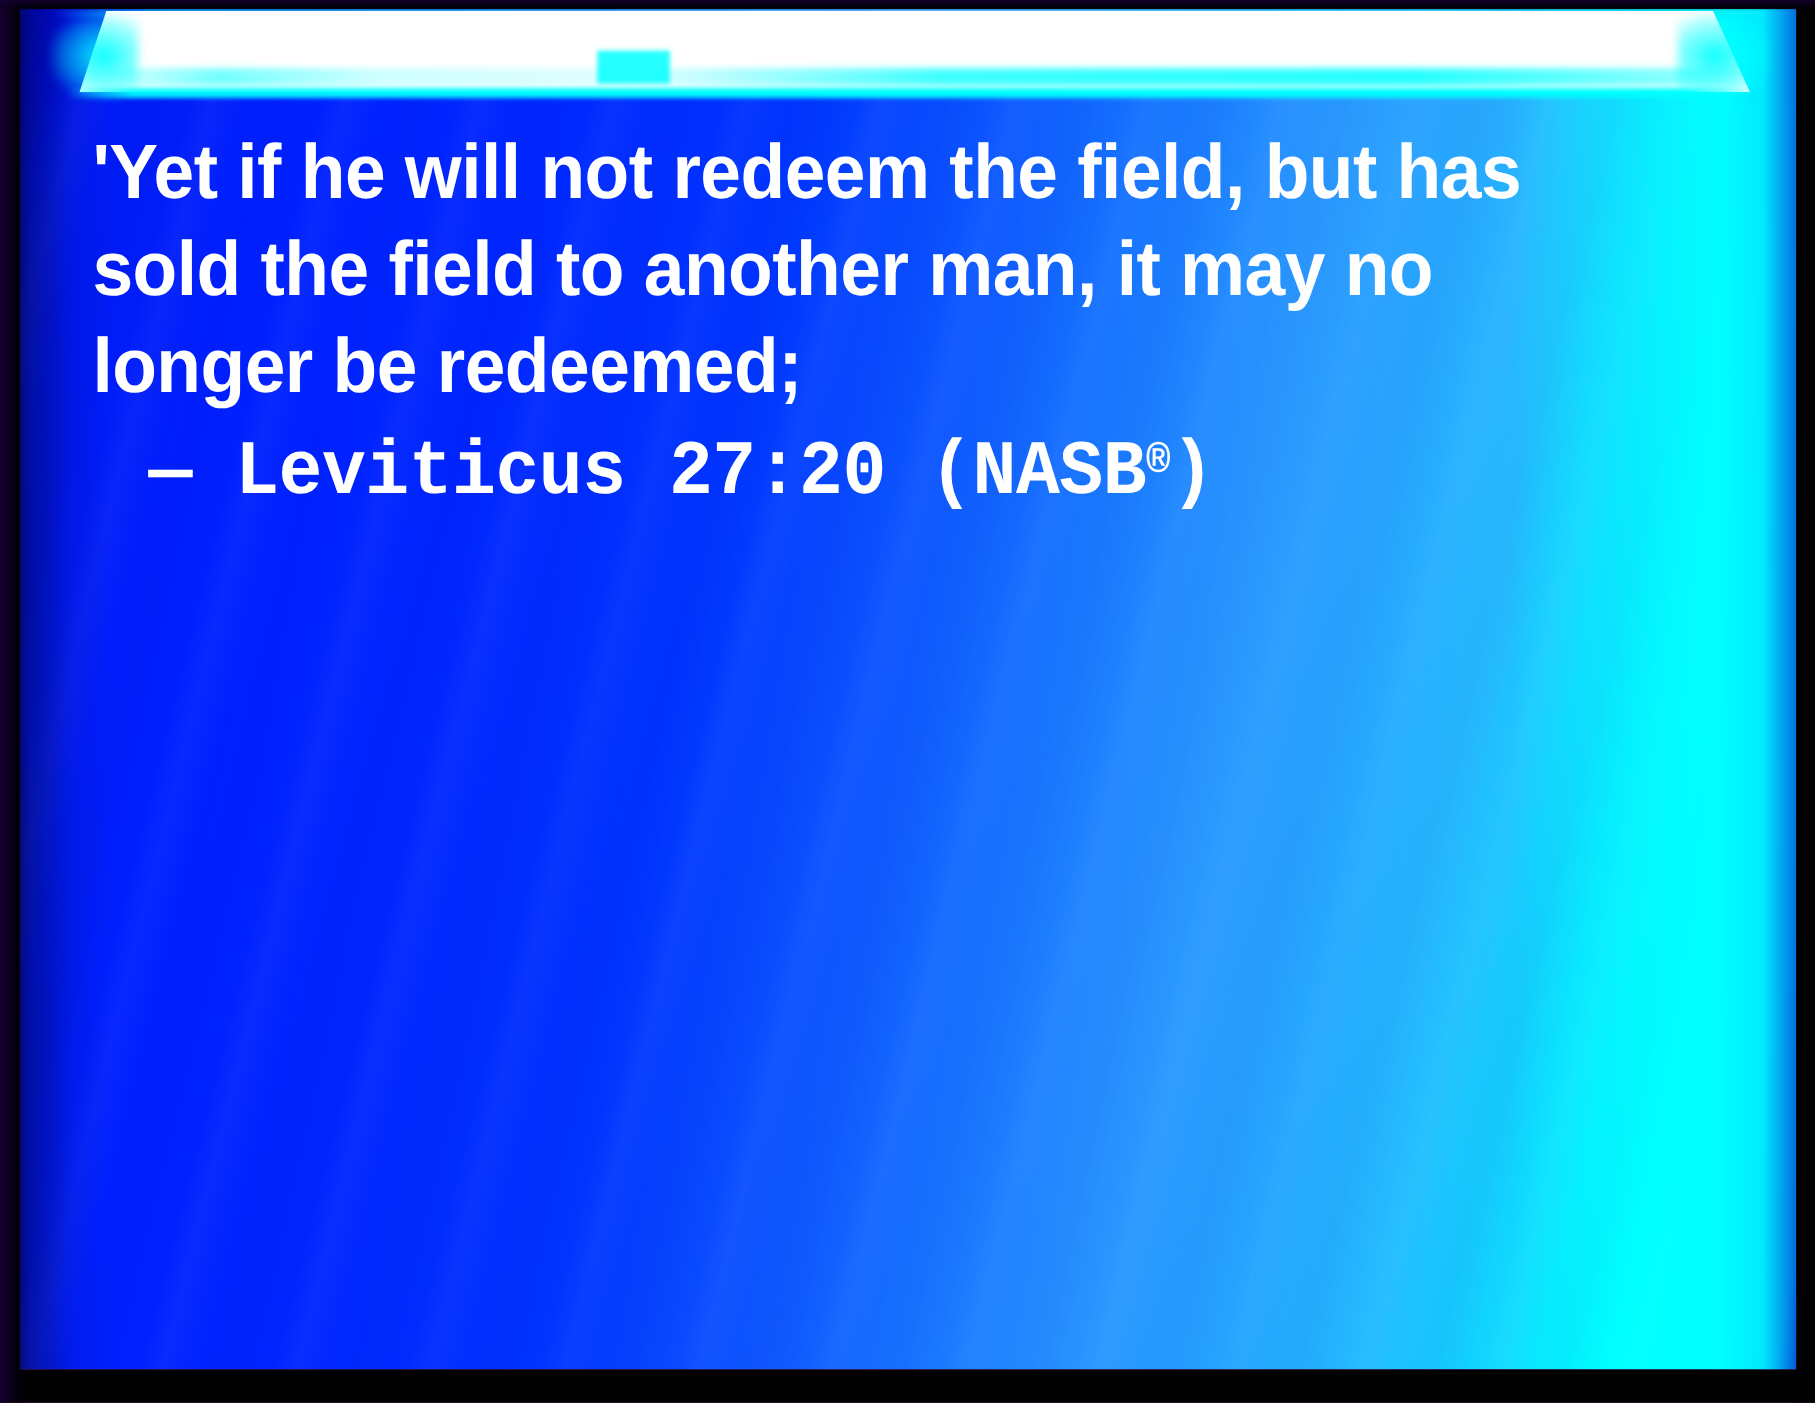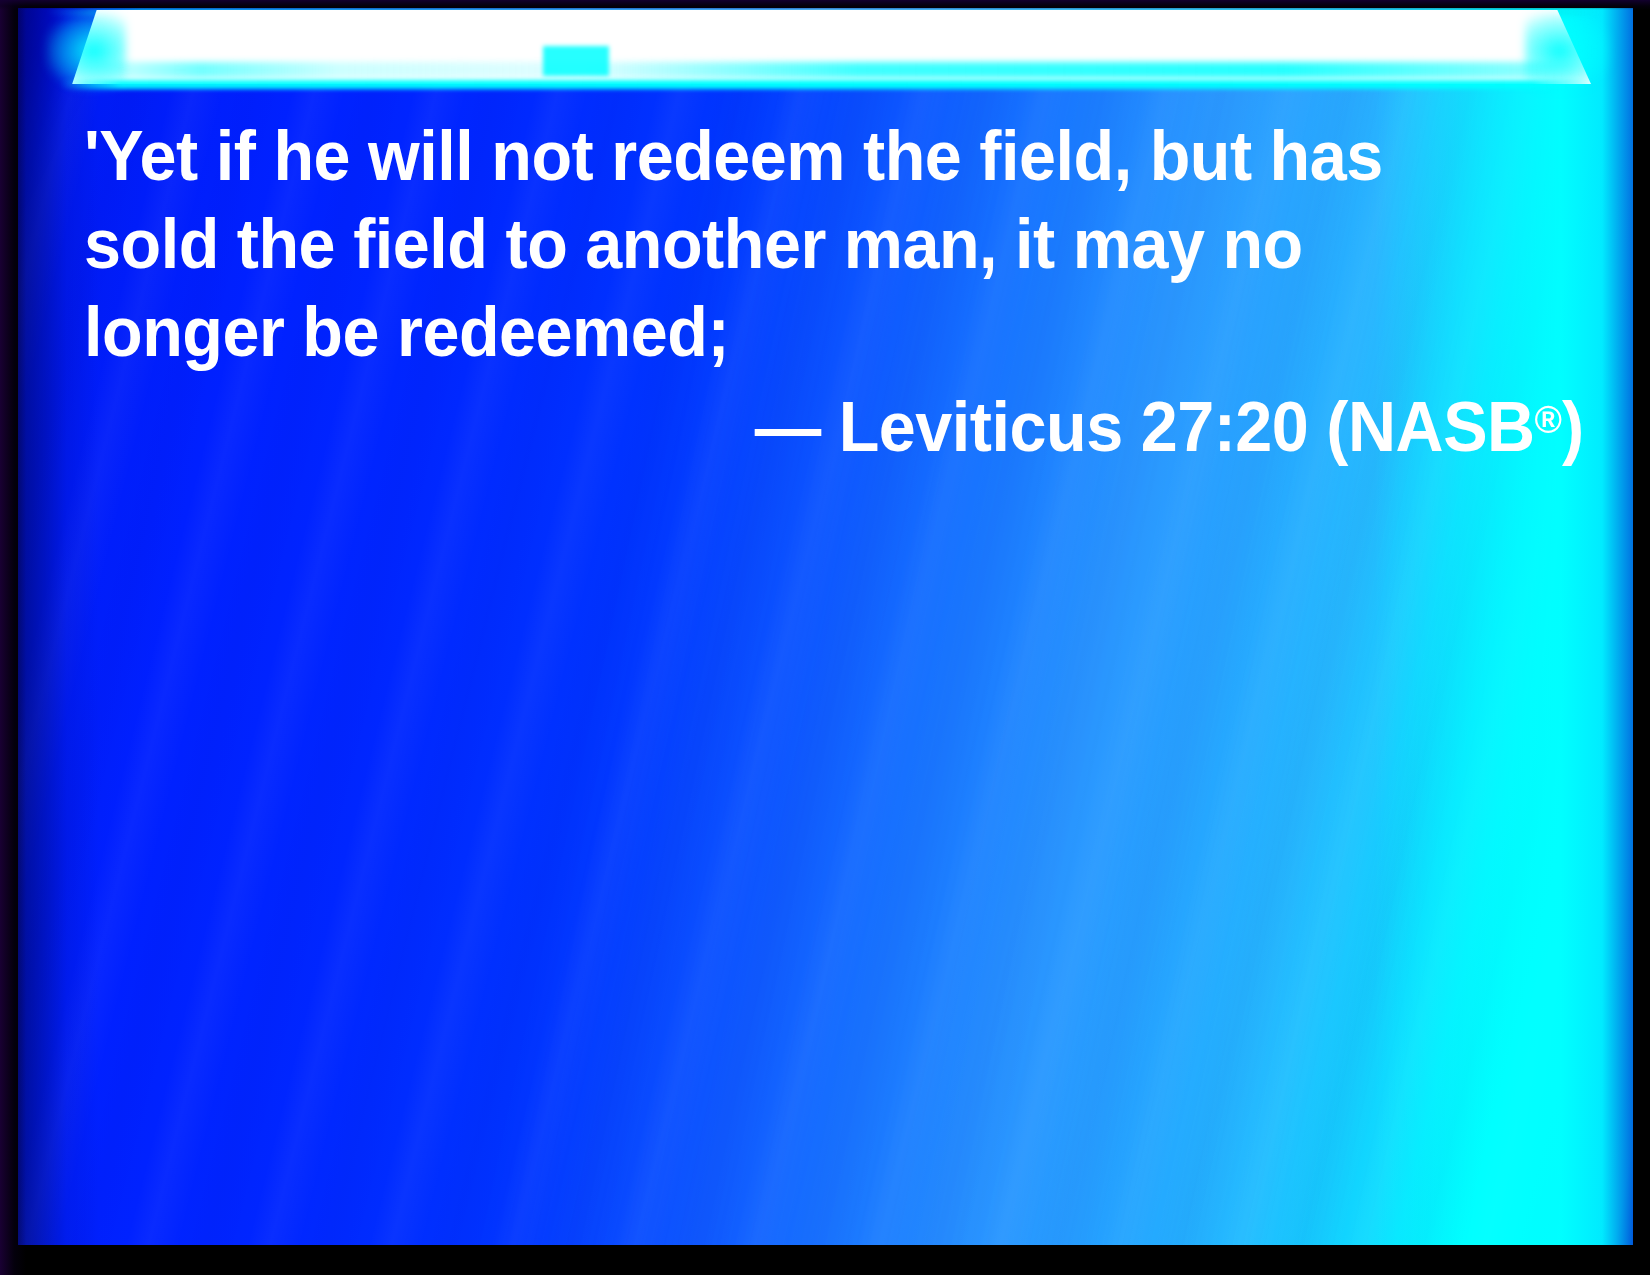--- a/index.html
+++ b/index.html
@@ -240,22 +240,23 @@
     letter-spacing: -0.5px;
     white-space: nowrap;
     transform: scaleX(0.95);
     transform-origin: left center;
   }
   #attribution {
     position: absolute;
     left: 66px;
     top: 368px;
     width: 1500px;
-    text-align: right;
+    text-align: left;
     padding-right: 8px;
+    font-family: Liberation Mono, monospace;
   }
   .attr-line {
     color: #ffffff;
     font-weight: bold;
     font-size: 70px;
     line-height: 88px;
     letter-spacing: -0.5px;
     white-space: nowrap;
     display: inline-block;
     transform: scaleX(0.95);

